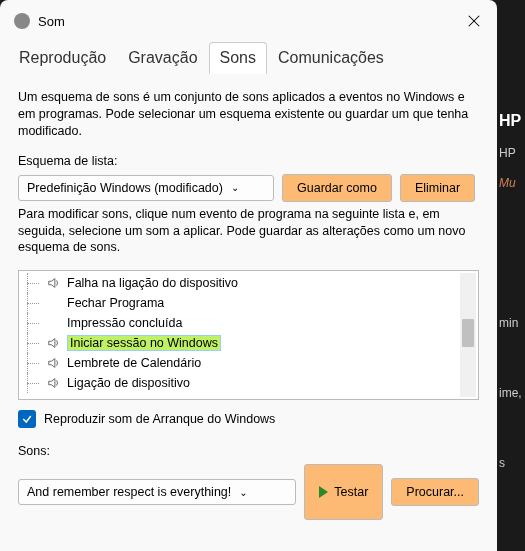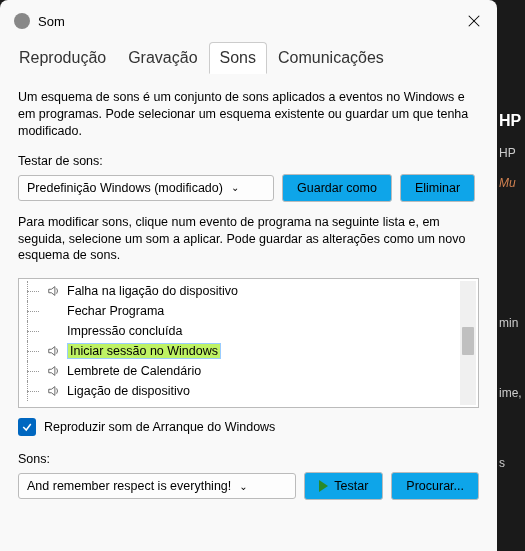--- a/index.html
+++ b/index.html
@@ -8,41 +8,41 @@
 .titlebar { display: flex; align-items: center; padding: 10px 14px 10px 14px; height: 42px; }
 .title-icon { width: 16px; height: 16px; background: #888; border-radius: 50%; margin-right: 8px; }
 .title-text { font-size: 13px; color: #000; flex: 1; font-weight: 400; }
 .close-btn { width: 18px; height: 18px; cursor: pointer; display:flex; align-items:center; justify-content:center; font-size:16px; color:#000; }
 .tabs { display: flex; border-bottom: 1px solid transparent; padding: 0 8px; gap: 0; }
 .tab { padding: 6px 10px 6px 10px; font-size: 16px; color: #333; cursor: pointer; border: 1px solid transparent; border-radius: 4px 4px 0 0; }
 .tab.active { background: #fff; border: 1px solid #ccc; border-bottom: 1px solid #fff; }
 .content { padding: 14px 18px 14px 18px; font-size: 12.5px; color: #000; }
 .desc { margin-bottom: 14px; line-height: 1.35; }
 .label { margin-bottom: 6px; }
-.row { display: flex; gap: 8px; align-items: center; margin-bottom: 12px; }
+.row { display: flex; gap: 8px; align-items: center; margin-bottom: 4px; }
 .combo { display: flex; align-items: center; border: 1px solid #bbb; background: #fdfdfd; border-radius: 3px; padding: 5px 8px; font-size: 12.5px; cursor: pointer; }
 .combo .chev { margin-left: 8px; font-size: 10px; }
 .scheme-combo { width: 256px; }
-.btn { border: 1px solid #bbb; background: #0ea5e9; border-radius: 3px; padding: 6px 14px; font-size: 12.5px; cursor: pointer; }
+.btn { border: 1px solid #bbb; background: #fdba74; border-radius: 3px; padding: 6px 14px; font-size: 12.5px; cursor: pointer; }
 .events-box { border: 1px solid #bbb; background: #fff; width: 100%; height: 130px; position: relative; margin-bottom: 10px; overflow:hidden; }
 .events-inner { padding: 2px 0; }
 .event-item { display: flex; align-items: center; padding: 1px 0 1px 28px; font-size: 12.5px; height: 20px; position: relative; }
 .tree-lines { position:absolute; left:8px; top:0; height:100%; border-left:1px dotted #999; }
 .tree-branch { position:absolute; left:8px; top:10px; width:12px; border-top:1px dotted #999; }
 .snd-icon { width: 14px; height: 14px; margin-right: 6px; display:inline-flex; align-items:center; justify-content:center; }
 .snd-icon svg { width:14px; height:14px; }
 .event-item.selected .event-label { background: #bef264; border:1px solid #99ccff; padding:0 2px; }
 .event-label { white-space: nowrap; }
 .scrollbar { position:absolute; right:2px; top:2px; bottom:2px; width:16px; background:#f0f0f0; }
 .scroll-thumb { position:absolute; right:2px; width:12px; height:28px; background:#c0c0c0; top:46px; border-radius:1px; }
 .checkbox-row { display: flex; align-items: center; gap: 8px; margin-bottom: 16px; }
 .checkbox { width: 18px; height: 18px; border-radius: 3px; background: #0067c0; display:flex; align-items:center; justify-content:center; color:#fff; font-size:12px; }
 .sound-row { display:flex; gap:8px; align-items:center; }
 .sound-combo { width: 294px; }
-.test-btn { display:flex; align-items:center; gap:6px; padding:6px 14px; }
+.test-btn { display:flex; align-items:center; gap:6px; padding:20px 14px; }
 .play-icon { width:0; height:0; border-left:9px solid #2a8a2a; border-top:6px solid transparent; border-bottom:6px solid transparent; }
 .sidebar { position:absolute; right:0; top:0; width:28px; height:488px; color:#ccc; font-size:12px; padding-top:110px; overflow:hidden; }
 .sidebar div { padding:2px 0 14px 2px; white-space:nowrap; }
 .hp-title { font-size:16px; font-weight:700; color:#fff; }
 .mu { color:#d08050;font-style:italic; }
 </style>
 </head>
 <body>
 
 <div class="window">
@@ -60,21 +60,21 @@
   <div class="tabs">
     <div class="tab">Reprodução</div>
     <div class="tab">Gravação</div>
     <div class="tab active">Sons</div>
     <div class="tab">Comunicações</div>
   </div>
 
   <div class="content">
     <div class="desc">Um esquema de sons é um conjunto de sons aplicados a eventos no Windows e em programas. Pode selecionar um esquema existente ou guardar um que tenha modificado.</div>
 
-    <div class="label">Testar de sons:</div>
+    <div class="label">Esquema de lista:</div>
     <div class="row">
       <div class="combo scheme-combo">
         <span>Predefinição Windows (modificado)</span>
         <span class="chev">⌄</span>
       </div>
       <button class="btn">Guardar como</button>
       <button class="btn">Eliminar</button>
     </div>
 
     <div class="desc">Para modificar sons, clique num evento de programa na seguinte lista e, em seguida, selecione um som a aplicar. Pode guardar as alterações como um novo esquema de sons.</div>

